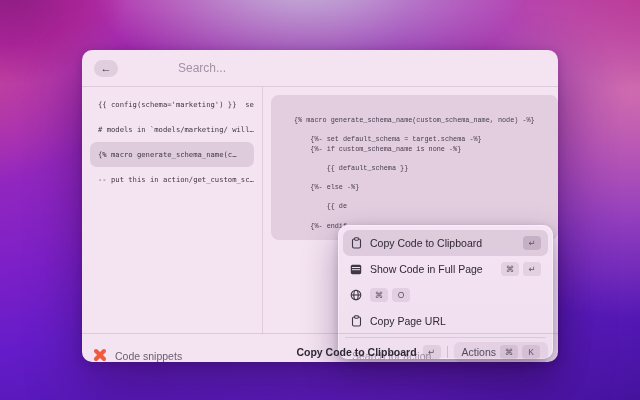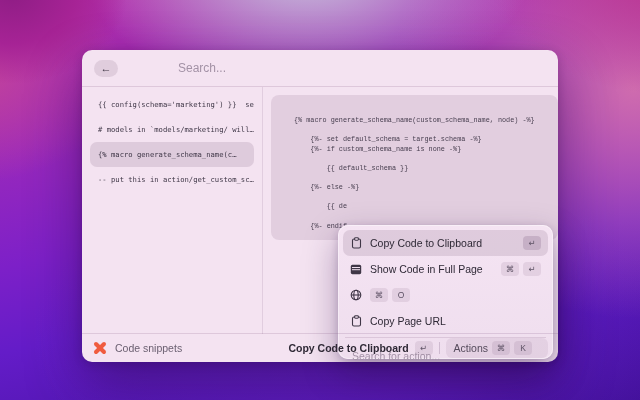--- a/index.html
+++ b/index.html
@@ -53,28 +53,28 @@
   .micon svg{display:block;}
   .key{min-width:12px;height:14px;border-radius:4px;background:rgba(85,45,90,.10);
     display:flex;align-items:center;justify-content:center;font-size:8.5px;color:#5f5366;padding:0 3px;}
   .menu-item.selected .key{background:rgba(85,45,90,.17);}
   .keys{display:flex;gap:4px;}
   .menu-divider{height:1px;background:rgba(120,80,120,.17);margin:3px 2px;}
   .menu-search{height:22px;display:flex;align-items:flex-end;padding:0 7px;}
   .menu-search input{width:100%;border:none;outline:none;background:transparent;
     font-family:"Liberation Sans",sans-serif;font-size:10.5px;color:#2f2937;}
   .footer{position:absolute;left:0;right:0;bottom:0;height:28px;
-    border-top:1px solid rgba(120,80,120,.18);display:flex;align-items:center;
+    border-top:1px solid rgba(120,80,120,.18);display:flex;align-items:flex-end;
     padding:0 10px;gap:8px;border-radius:0 0 10px 10px;}
   .app-name{font-size:10.5px;color:#6a5f70;}
   .footer-right{margin-left:auto;display:flex;align-items:center;gap:6px;}
   .primary-label{font-size:10.5px;font-weight:bold;color:#2e2835;}
   .vdiv{width:1px;height:12px;background:rgba(60,30,70,.18);}
   .actions-group{display:flex;align-items:center;gap:4px;background:rgba(85,45,90,.08);
-    border-radius:6px;padding:3px 16px 3px 8px;}
+    border-radius:6px;padding:3px 8px 3px 8px;}
   .actions-label{font-size:10.5px;color:#554b5c;}
   .logo{width:15px;height:15px;display:flex;align-items:center;justify-content:center;}
 </style>
 </head>
 <body>
 
 <div class="window">
 
   <div class="header">
     <div class="back-btn">

